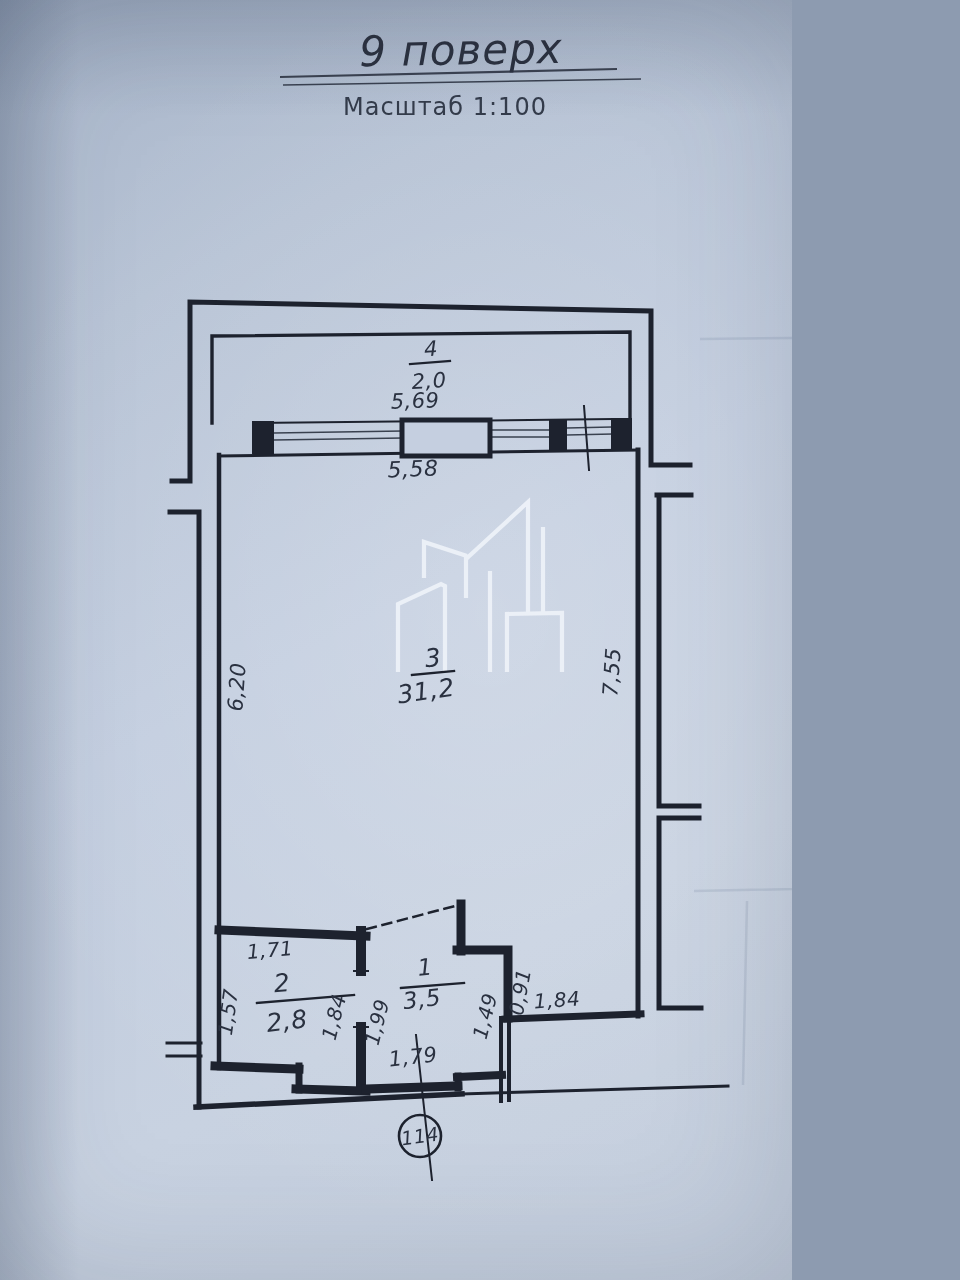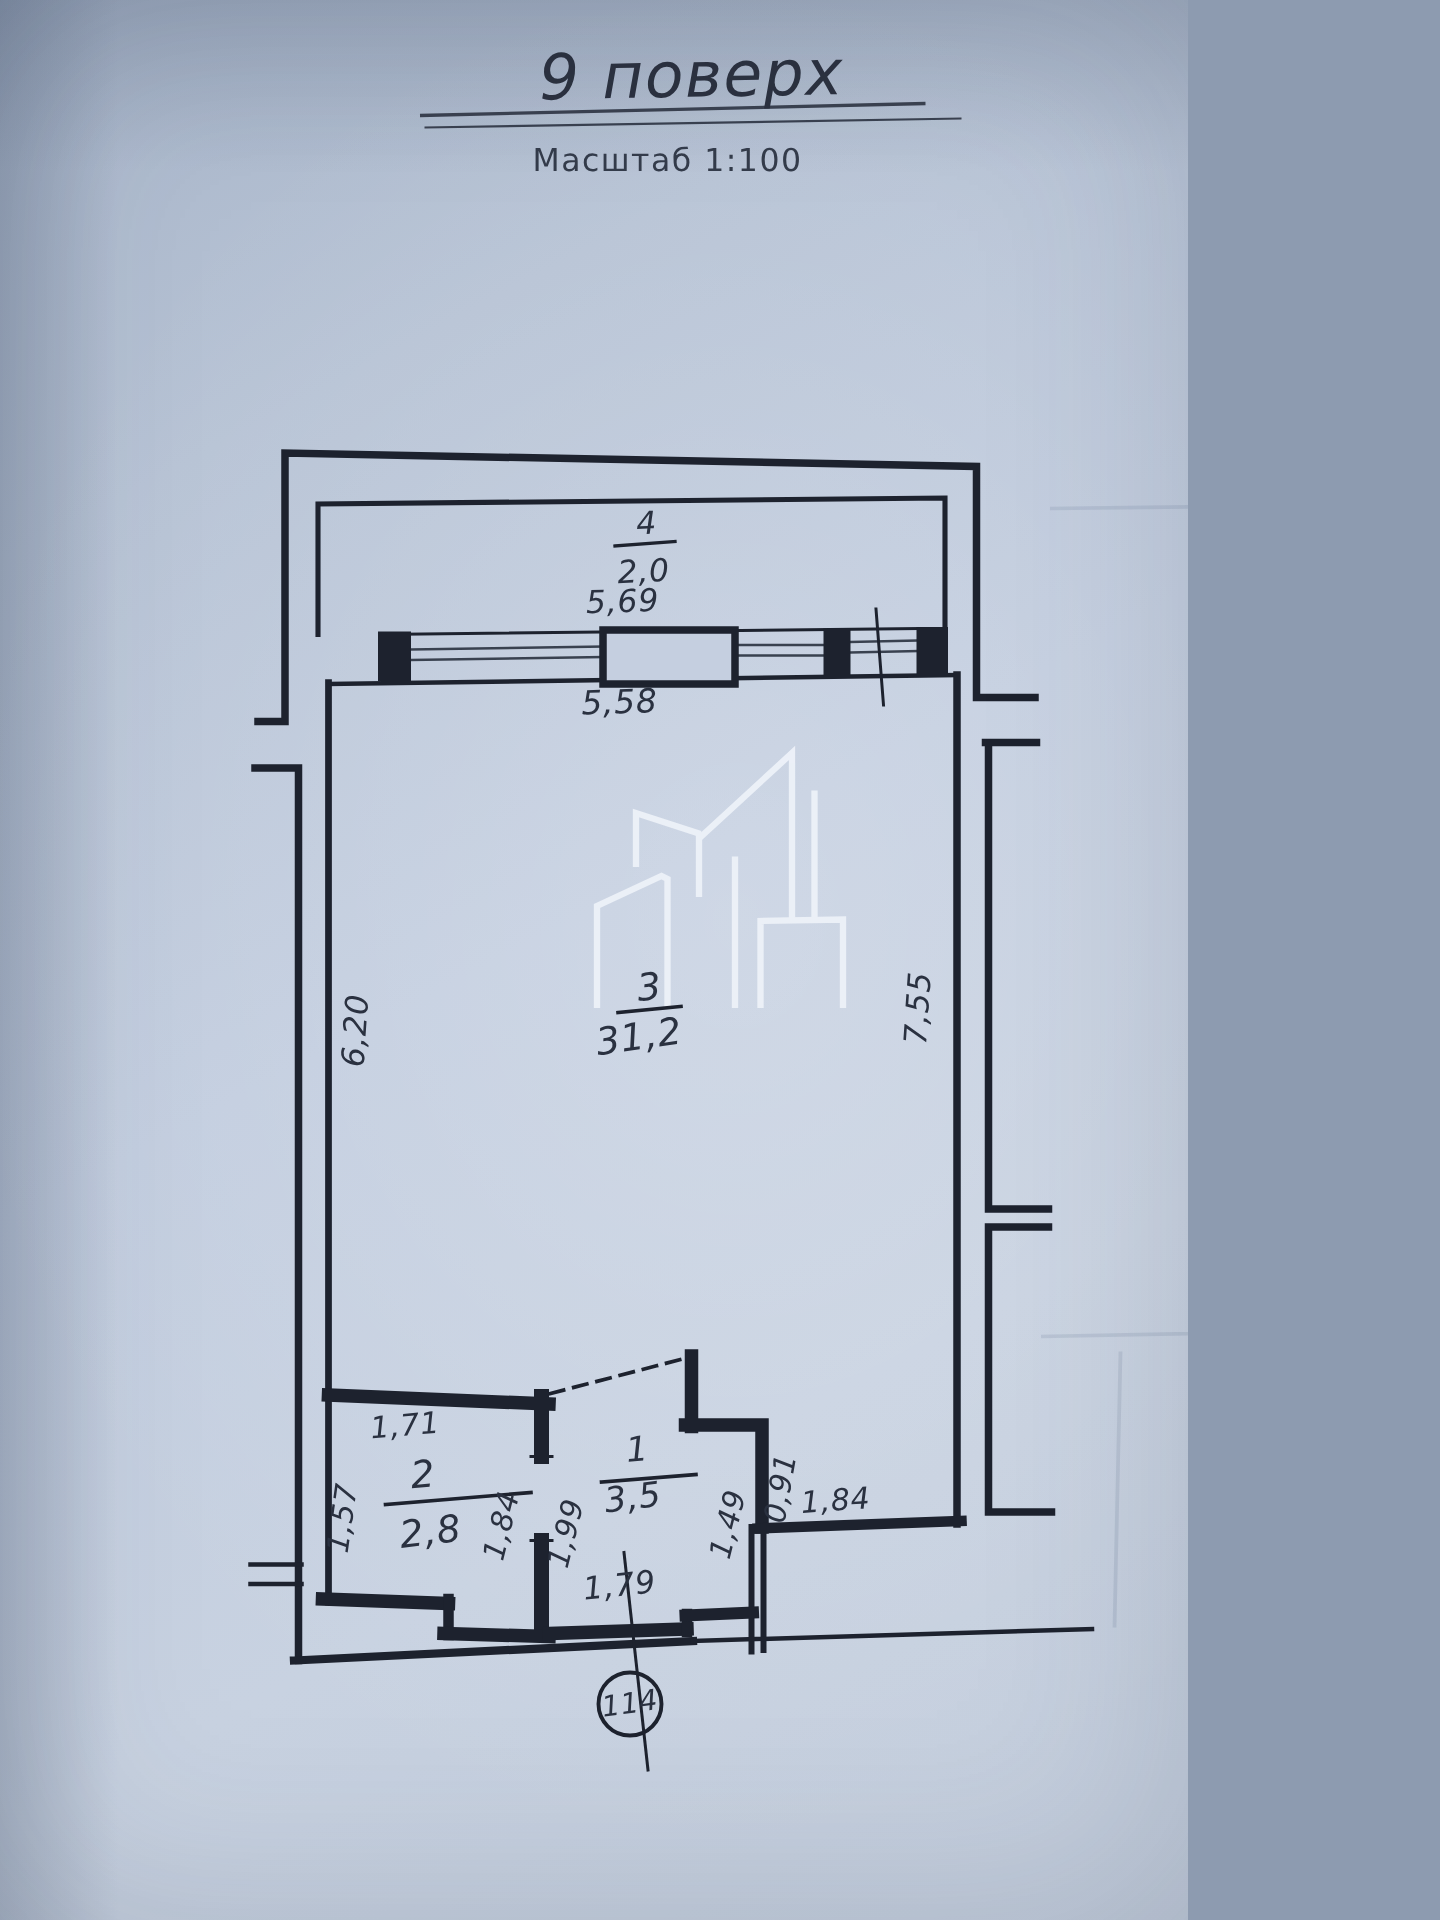--- a/index.html
+++ b/index.html
@@ -13,21 +13,21 @@
     font-family:"DejaVu Sans",sans-serif;
   }
   .linework{position:absolute;left:0;top:0;z-index:2;}
   .lbl{
     position:absolute;z-index:3;white-space:nowrap;
     font-family:"DejaVu Sans",sans-serif;font-style:italic;color:#2a3140;
     transform:translate(-50%,-50%) rotate(var(--r,0deg));
     letter-spacing:0.5px;
   }
   .title{font-size:42px;color:#2b313f;letter-spacing:1px;}
-  .scale{font-style:normal;font-size:21px;color:#343c4b;letter-spacing:1px;}
+  .scale{font-style:normal;font-size:24px;color:#343c4b;letter-spacing:1px;}
   .wm-text{
     font-style:normal;font-size:23.5px;letter-spacing:2.2px;
     color:rgba(240,244,250,0.95);z-index:2;
   }
   .vignette{
     position:absolute;inset:0;z-index:5;pointer-events:none;
     box-shadow:inset 0 0 140px rgba(42,56,80,0.18);
   }
 </style>
 </head>

